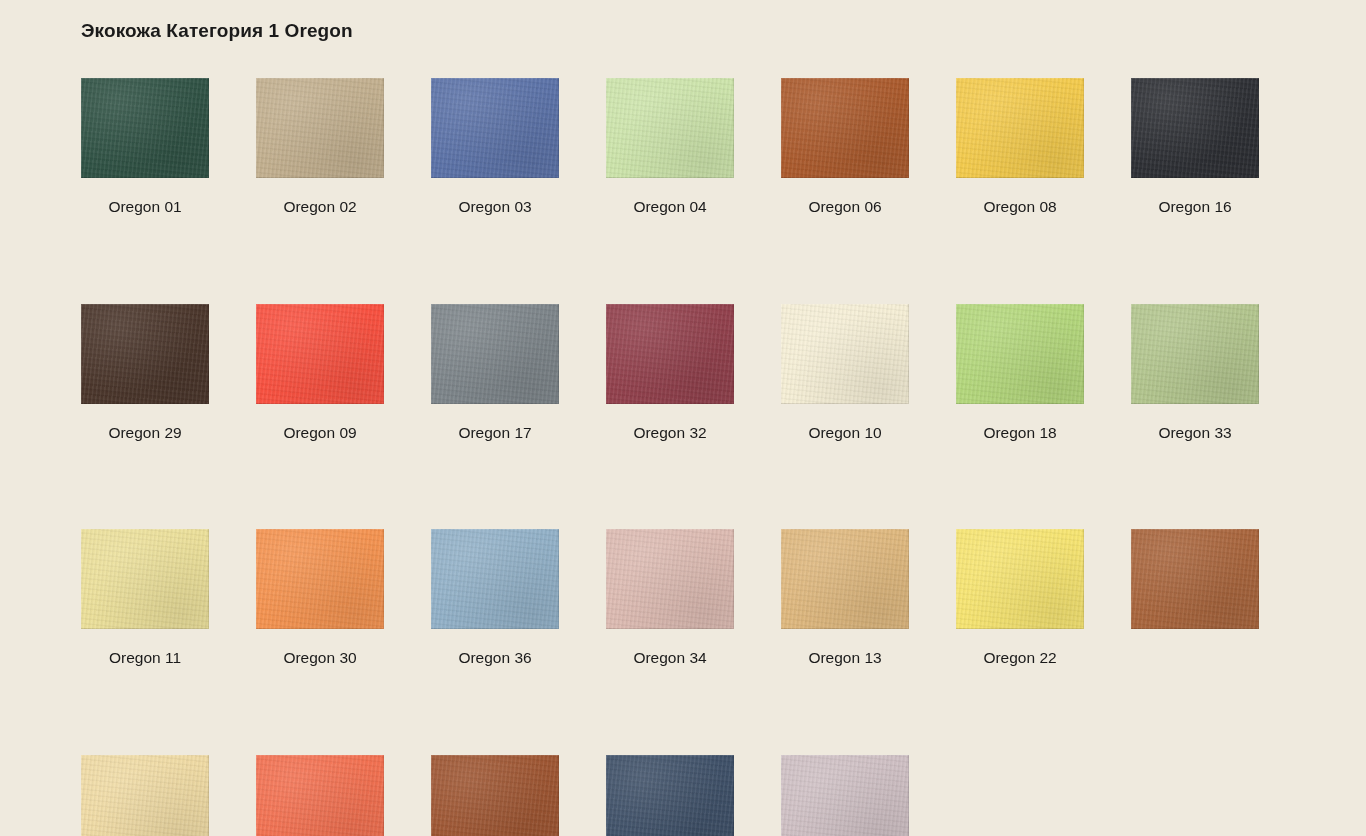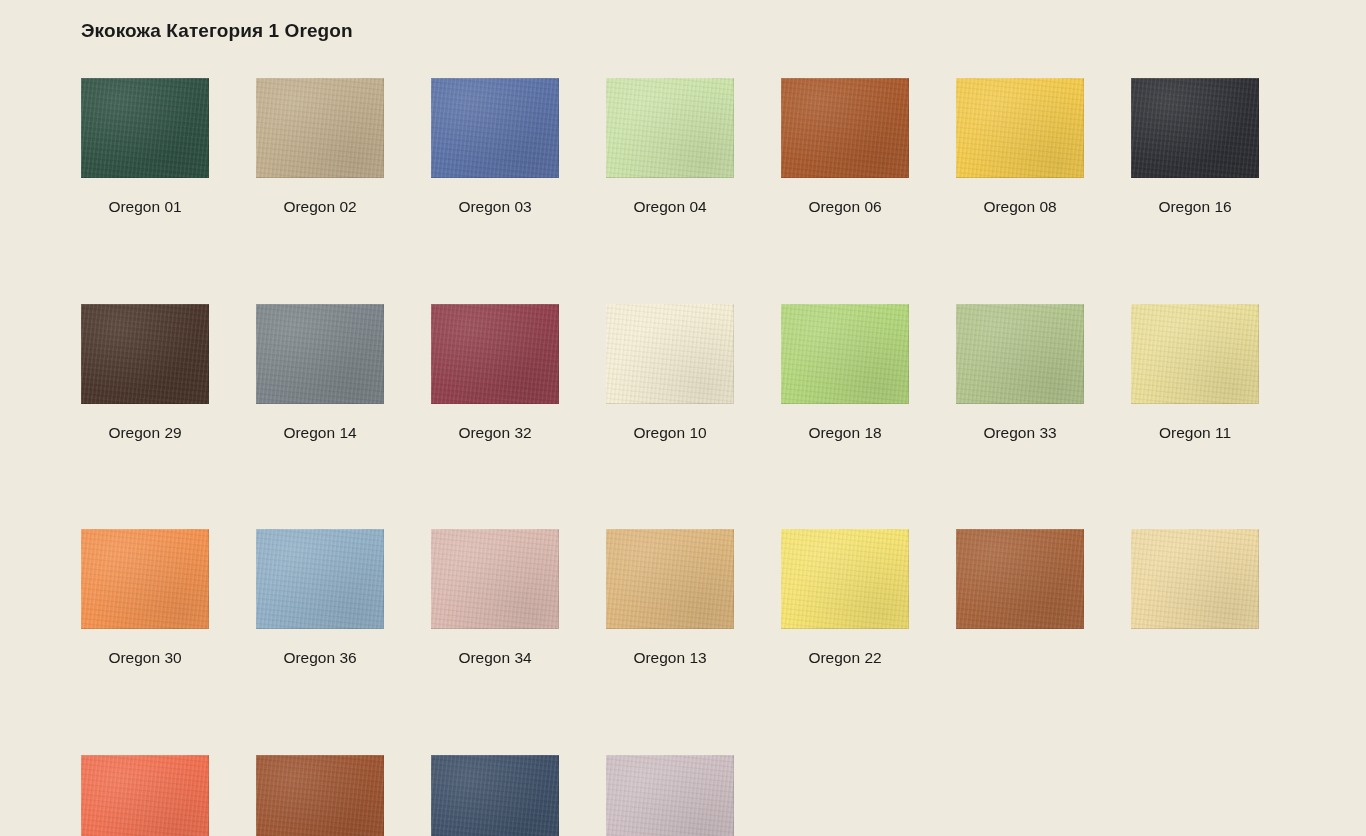--- a/index.html
+++ b/index.html
@@ -136,22 +136,26 @@
       </div>
       <div class="swatch-cell">
         <div class="swatch-chip" style="background-color: rgb(45, 47, 52);"></div>
         <div class="swatch-label">Oregon 16</div>
       </div>
       <div class="swatch-cell">
         <div class="swatch-chip" style="background-color: rgb(74, 53, 42);"></div>
         <div class="swatch-label">Oregon 29</div>
       </div>
       <div class="swatch-cell">
+        <div class="swatch-chip" style="background-color: rgb(249, 80, 63);"></div>
+        <div class="swatch-label">Oregon 09</div>
+      </div>
+      <div class="swatch-cell">
         <div class="swatch-chip" style="background-color: rgb(125, 133, 138);"></div>
-        <div class="swatch-label">Oregon 14</div>
+        <div class="swatch-label">Oregon 17</div>
       </div>
       <div class="swatch-cell">
         <div class="swatch-chip" style="background-color: rgb(146, 64, 76);"></div>
         <div class="swatch-label">Oregon 32</div>
       </div>
       <div class="swatch-cell">
         <div class="swatch-chip" style="background-color: rgb(246, 239, 214);"></div>
         <div class="swatch-label">Oregon 10</div>
       </div>
       <div class="swatch-cell">

